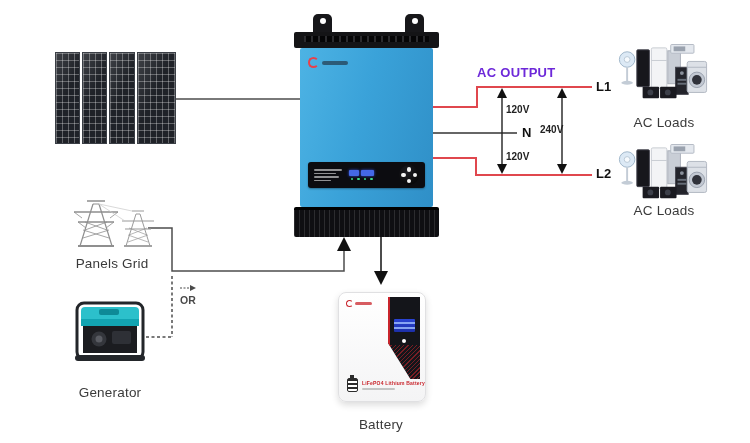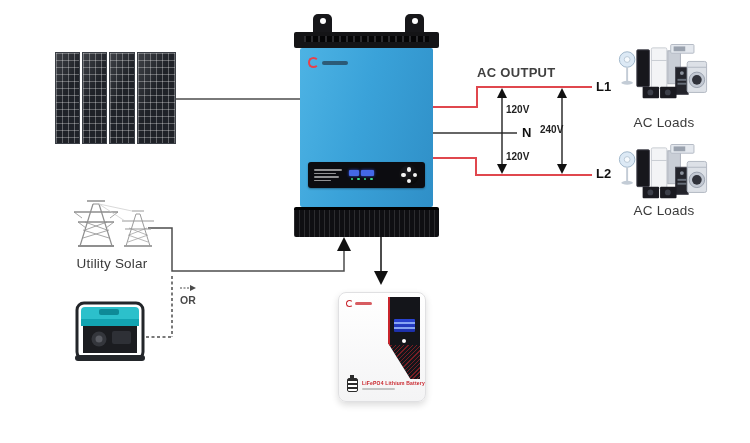--- a/index.html
+++ b/index.html
@@ -4,21 +4,21 @@
 <style>
   html,body{margin:0;padding:0;background:#fff;}
   .stage{position:relative;width:750px;height:443px;background:#fff;overflow:hidden;
          font-family:"Liberation Sans",sans-serif;color:#3c3c3c;}
   .abs{position:absolute;}
   svg{display:block;}
 
   
   .lbl{position:absolute;width:120px;text-align:center;font-size:13.5px;color:#3a3a3a;letter-spacing:.2px;}
   .or-label{position:absolute;font-size:10.5px;color:#4a4a4a;font-weight:600;}
-  .acout-title{position:absolute;font-size:13px;font-weight:bold;color:#404040;letter-spacing:.3px;}
+  .acout-title{position:absolute;font-size:13px;font-weight:bold;color:#6d28d9;letter-spacing:.3px;}
   .line-lbl{position:absolute;font-size:13px;font-weight:bold;color:#111;}
   .volt-lbl{position:absolute;font-size:10px;font-weight:600;color:#222;}
 
   
   .solar{left:55px;top:52px;width:121px;height:92px;display:flex;gap:2px;}
   .sp{height:100%;border:1px solid #3a3e45;background-color:#1f2228;
       background-image:
         linear-gradient(115deg,rgba(255,255,255,.14),rgba(255,255,255,0) 45%),
         repeating-linear-gradient(to right,rgba(255,255,255,.30) 0 1px,transparent 1px 6px),
         repeating-linear-gradient(to bottom,rgba(255,255,255,.30) 0 1px,transparent 1px 7px);
@@ -140,35 +140,36 @@
       <path d="M12,48 H48" stroke-width="2"></path>
     </g>
     <g stroke="#9a9a9a" stroke-width="1" fill="none">
       <path d="M60,48 L70,16 M84,48 L74,16 M70,16 H74"></path>
       <path d="M56,23 H88 M59,31 H85 M66,13 H78" stroke-width="1.2"></path>
       <path d="M62,44 L82,37 M82,44 L62,37 M63,37 L81,30 M81,37 L63,30" stroke-width=".7"></path>
       <path d="M58,48 H86" stroke-width="1.8"></path>
     </g>
     <path d="M33,6 L66,13 M33,6 L59,23" stroke="#c9c9c9" stroke-width=".7" fill="none"></path>
   </svg>
-  <div class="lbl" style="left:52px;top:256px">Utility Solar</div>
+  <div class="lbl" style="left:52px;top:256px">Panels Grid</div>
 
   <div class="or-label" style="left:180px;top:294px">OR</div>
 
   <svg class="abs generator" width="76" height="66" viewBox="0 0 76 66">
     <rect x="5" y="3" width="66" height="56" rx="7" fill="none" stroke="#23262a" stroke-width="3"></rect>
     <rect x="9" y="7" width="58" height="18" rx="4" fill="#2cc0cb"></rect>
     <rect x="9" y="19" width="58" height="7" fill="#12a4b2"></rect>
     <rect x="27" y="9" width="20" height="6" rx="2" fill="#0e8a97"></rect>
     <rect x="11" y="26" width="54" height="27" fill="#1b1c20"></rect>
     <circle cx="27" cy="39" r="7.5" fill="#34363c"></circle>
     <circle cx="27" cy="39" r="3.5" fill="#5a5c63"></circle>
     <rect x="40" y="31" width="19" height="13" rx="2" fill="#2e3036"></rect>
     <rect x="3" y="55" width="70" height="6" rx="3" fill="#23262a"></rect>
   </svg>
+  <div class="lbl" style="left:50px;top:385px">Generator</div>
 
   <div class="abs inverter">
     <div class="inv-tab tab-l"></div>
     <div class="inv-tab tab-r"></div>
     <div class="inv-top">
         <div class="vents"></div>
       </div>
     <div class="inv-body">
       <div class="inv-logo">
         <span class="logo-c"></span>
@@ -223,20 +224,21 @@
       <div class="bat-hatch"></div>
     </div>
     <div class="bat-foot">
       <span class="bat-cell"></span>
       <span class="bat-texts">
         <span class="bat-red">LiFePO4 Lithium Battery</span>
         <span class="bat-gray"></span>
       </span>
     </div>
   </div>
+  <div class="lbl" style="left:321px;top:417px">Battery</div>
 
   <svg class="loads loads1" width="92" height="62" viewBox="0 0 92 64">
     <circle cx="10" cy="16" r="8" fill="#dce9f5" stroke="#9fb6c9"></circle>
     <circle cx="10" cy="16" r="3" fill="#f6fafe" stroke="#b9c8d6"></circle>
     <rect x="9" y="24" width="2" height="15" fill="#c3ccd6"></rect>
     <ellipse cx="10" cy="40" rx="6" ry="2" fill="#c3ccd6"></ellipse>
     <rect x="20" y="6" width="13" height="38" rx="1" fill="#17171c" stroke="#46464f"></rect>
     <rect x="35" y="4" width="16" height="42" rx="1.5" fill="#f3f4f6" stroke="#c7cbd2"></rect>
     <line x1="35" y1="17" x2="51" y2="17" stroke="#c7cbd2"></line>
     <rect x="52" y="7" width="13" height="34" fill="#c9ced6" stroke="#aab0ba"></rect>

